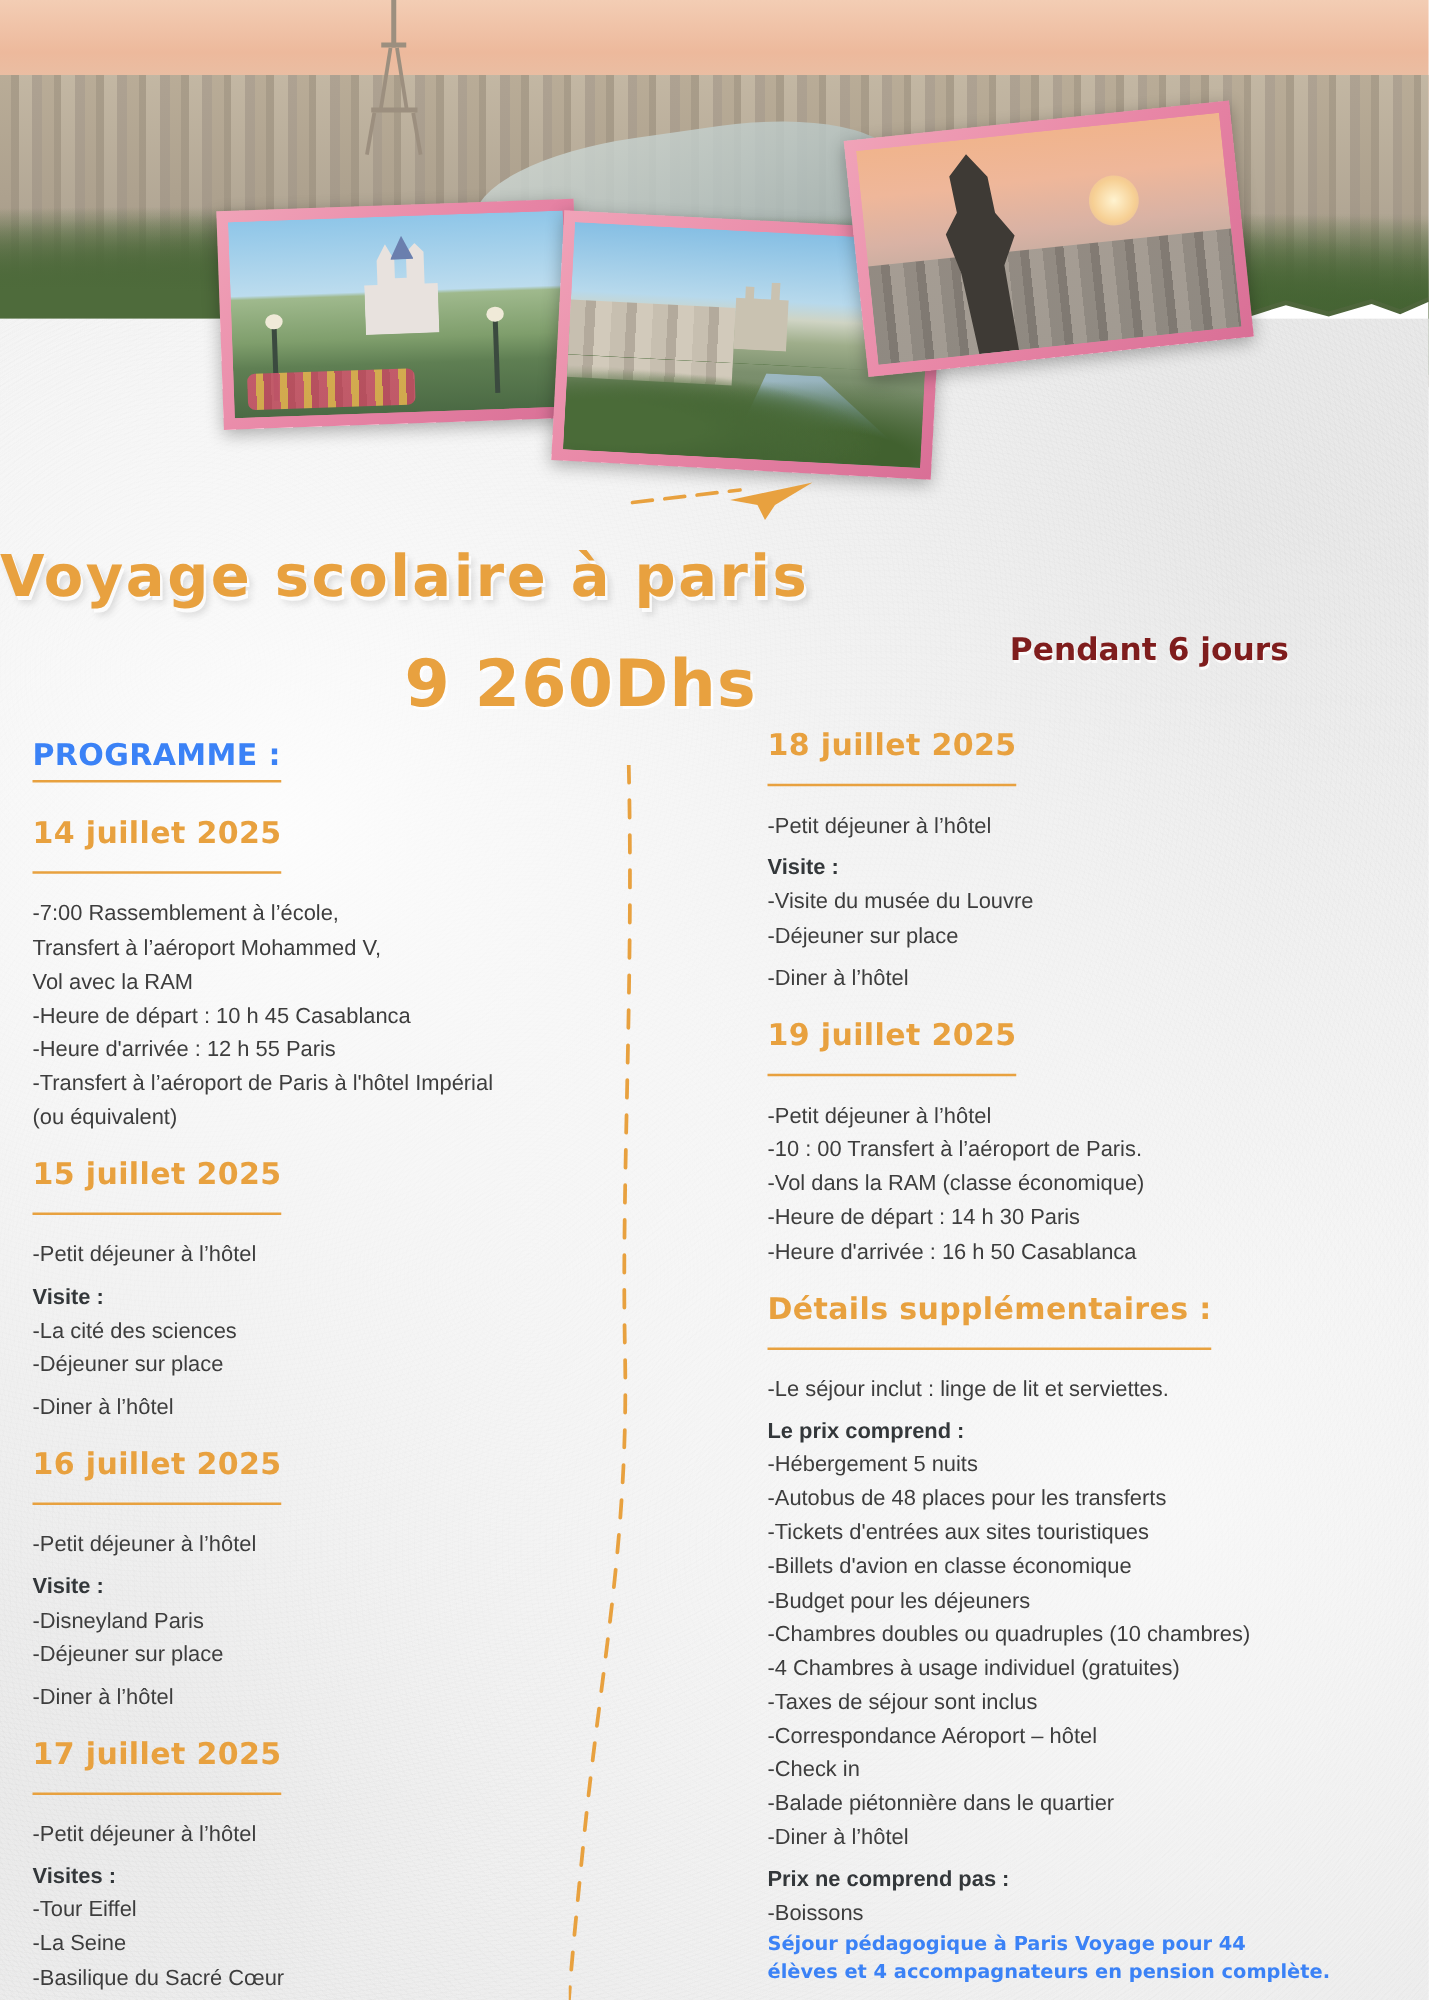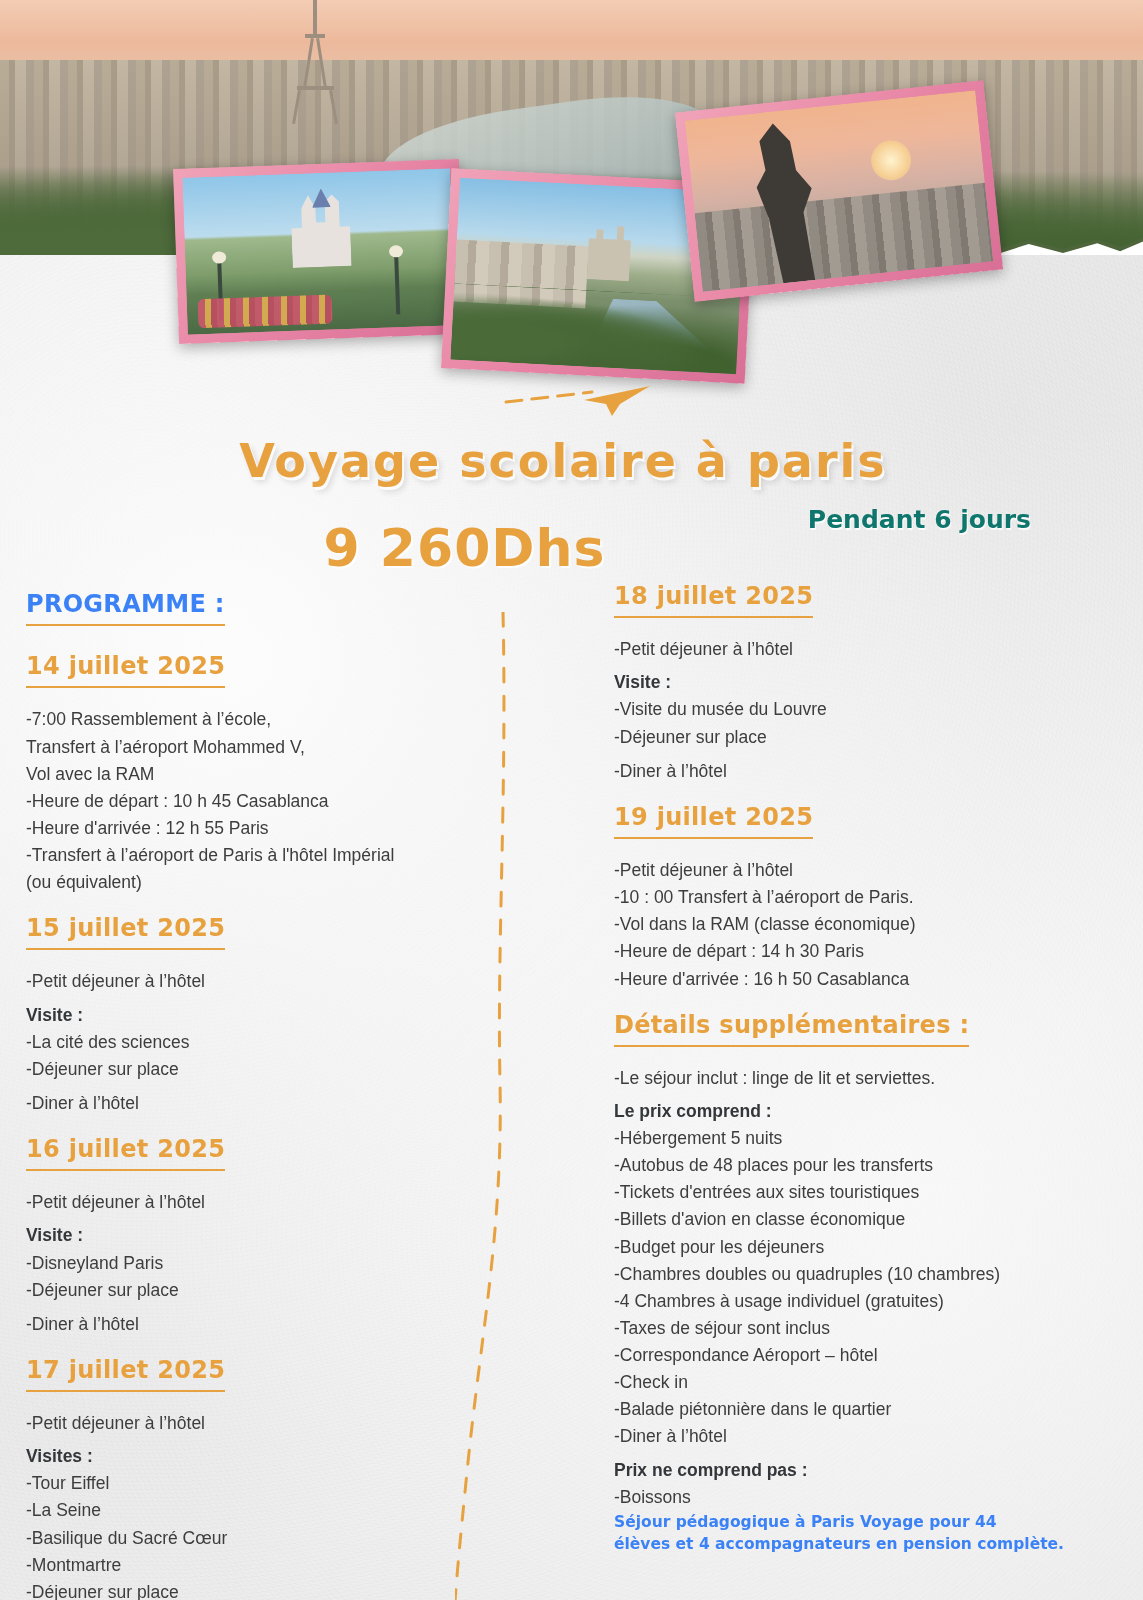--- a/index.html
+++ b/index.html
@@ -228,21 +228,20 @@
     position: absolute;
     left: 500px; top: 380px;
     width: 160px; height: 40px;
   }
   .plane svg { display:block; }
 
   .title {
     position: absolute;
     left: 0; top: 434px;
     width: 1126px;
-    text-align: center;
     font-family: "DejaVu Sans", sans-serif;
     font-weight: bold;
     font-size: 46px;
     letter-spacing: 2px;
     color: #e8a13f;
     text-shadow: 2px 3px 0 rgba(255,255,255,0.85), 4px 5px 6px rgba(0,0,0,0.12);
   }
   .price-row {
     position: absolute;
     left: 0; top: 518px;
@@ -256,21 +255,21 @@
     color: #e8a13f;
     letter-spacing: 1px;
     text-shadow: 2px 2px 0 rgba(255,255,255,0.8);
   }
   .duration {
     position: absolute;
     right: 112px; top: 505px;
     font-family: "DejaVu Sans", sans-serif;
     font-weight: bold;
     font-size: 25px;
-    color: #0f766e;
+    color: #7f1d1d;
     text-shadow: 1px 2px 0 rgba(255,255,255,0.8);
   }
 
   
   .dashed {
     position: absolute;
     left: 455px; top: 612px;
     width: 140px; height: 990px;
   }
 
@@ -296,21 +295,21 @@
     letter-spacing: .3px;
   }
   h3.date {
     font-family: "DejaVu Sans", sans-serif;
     font-weight: bold;
     font-size: 24px;
     color: #e8a13f;
     margin: 14px 0 4px 0;
     display: inline-block;
     border-bottom: 2px solid #e8a13f;
-    padding-bottom: 1px;
+    padding-bottom: 12px;
     letter-spacing: .3px;
   }
   .blk { margin: 6px 0 0 0; }
   .line { margin: 0; white-space: pre; }
   .sub {
     font-weight: bold;
     color: #33373a;
     margin: 6px 0 0 0;
   }
   .footnote {

